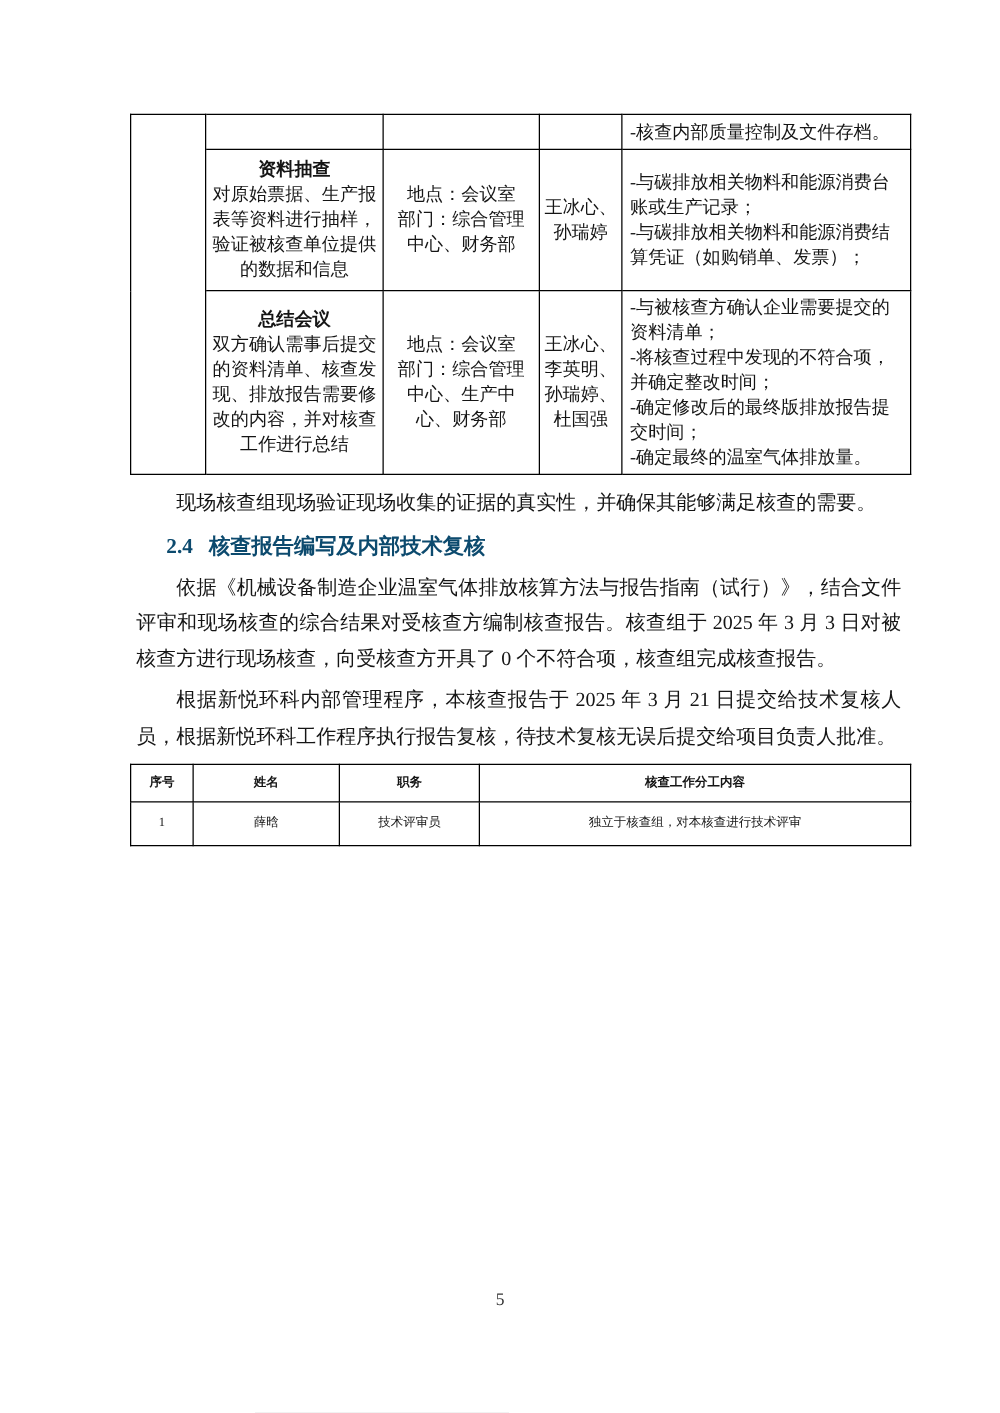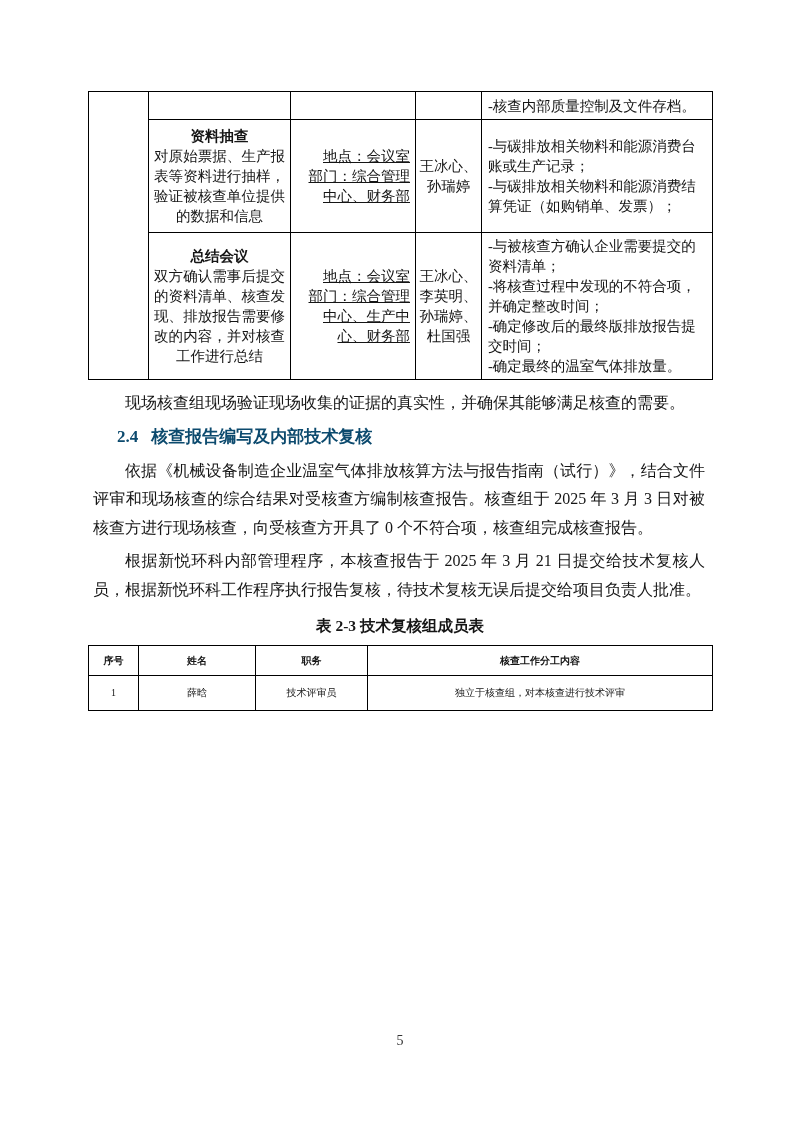--- a/index.html
+++ b/index.html
@@ -8,41 +8,41 @@
     width: 800px;
     height: 1130px;
     margin: 0 auto;
     background: #ffffff;
     font-family: "Liberation Serif", "DejaVu Serif", serif;
     color: #151515;
     overflow: hidden;
   }
   .content {
     position: absolute;
-    left: 88px;
+    left: 104px;
     top: 91px;
     width: 624px;
   }
 
   
   table.t1 {
     border-collapse: collapse;
     table-layout: fixed;
     width: 624px;
     font-size: 14.5px;
     line-height: 20px;
   }
   table.t1 td {
     border: 1px solid #000;
     vertical-align: middle;
     padding: 3px 5px;
   }
   table.t1 td.c1 { padding: 0; }
   table.t1 td.c2 { text-align: center; font-family: Liberation Serif, serif; }
-  table.t1 td.c3 { text-align: right; text-decoration: underline; }
+  table.t1 td.c3 { text-align: center; }
   table.t1 td.c4 { text-align: center; padding: 3px 2px; }
   table.t1 td.c5 { text-align: left; padding: 3px 6px; }
   .ctitle { font-weight: bold; text-align: center; }
   .cdesc  { text-align: justify; text-align-last: center; }
   tr.rA { height: 28px; }
   tr.rB { height: 113px; }
   tr.rC { height: 140px; }
 
   
   .para {
@@ -163,21 +163,20 @@
       </table>
 
     <p class="para p1">现场核查组现场验证现场收集的证据的真实性，并确保其能够满足核查的需要。</p>
 
     <h2 class="sec"><span class="num">2.4</span><span>核查报告编写及内部技术复核</span></h2>
 
     <p class="para p2 j">依据《机械设备制造企业温室气体排放核算方法与报告指南（试行）》，结合文件评审和现场核查的综合结果对受核查方编制核查报告。核查组于 2025 年 3 月 3 日对被核查方进行现场核查，向受核查方开具了 0 个不符合项，核查组完成核查报告。</p>
 
     <p class="para p3 j">根据新悦环科内部管理程序，本核查报告于 2025 年 3 月 21 日提交给技术复核人员，根据新悦环科工作程序执行报告复核，待技术复核无误后提交给项目负责人批准。</p>
 
-    <div class="caption">表 2-3 技术复核组成员表</div>
 
     <table class="t2">
       <colgroup>
         <col style="width:50px">
           <col style="width:117px">
           <col style="width:112px">
           <col style="width:345px">
       </colgroup>
       <tbody>
           <tr>

